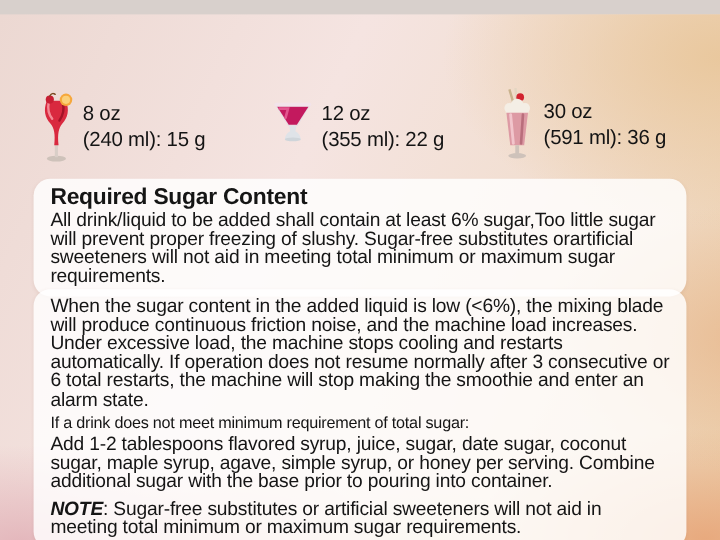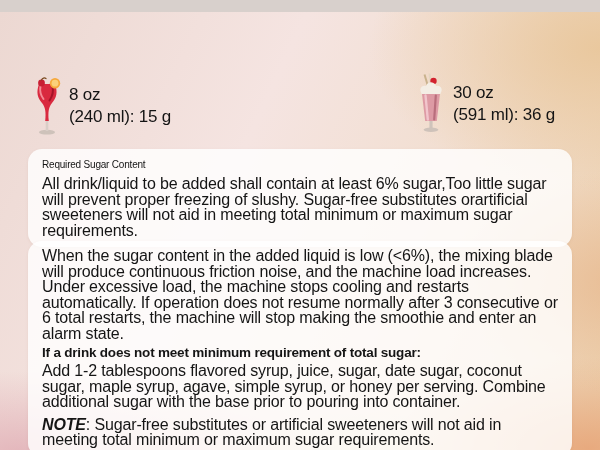--- a/index.html
+++ b/index.html
@@ -37,23 +37,23 @@
   .card {
     position:absolute; left:28px; width:544px;
     background:rgba(255,255,255,0.82);
     border-radius:14px;
     padding:7px 14px 9px;
     color:#151515;
     box-shadow:0 1px 3px rgba(150,100,80,0.10);
   }
   .card-1 { top:137px; min-height:82px; }
   .card-2 { top:229px; min-height:200px; }
-  .card h2 { font-size:10px; line-height:18px; font-weight:normal; letter-spacing:-0.2px; margin:0 0 2px; }
+  .card h2 { font-size:19px; line-height:18px; font-weight:bold; letter-spacing:-0.2px; margin:0 0 2px; }
   .card p  { font-size:16px; line-height:15.5px; letter-spacing:-0.15px; margin:0; }
-  .card .subhead { font-size:13.5px; line-height:17px; font-weight:bold; letter-spacing:-0.2px; margin:3px 0 2px; }
+  .card .subhead { font-size:13.5px; line-height:17px; font-weight:normal; letter-spacing:-0.2px; margin:3px 0 2px; }
   .card .note { margin-top:7px; }
   .note b { font-weight:bold;font-style:italic; }
 </style>
 </head>
 <body>
 
 <div class="stage">
 
   <div class="serving s1">
     <span class="icon-wrap">
@@ -68,20 +68,36 @@
         <circle cx="9.5" cy="6" r="3.4" fill="#c81e33"></circle>
         <path d="M9.5,3 C10.5,0.8 12.5,0.5 14,1.6" stroke="#7a4a21" stroke-width="1.2" fill="none" stroke-linecap="round"></path>
       </svg>
     </span>
     <span class="serving-label">
       <div>8 oz</div>
       <div>(240 ml): 15 g</div>
     </span>
   </div>
 
+  <div class="serving s2">
+    <span class="icon-wrap">
+      <svg width="34" height="44" viewBox="0 0 34 44" aria-hidden="true">
+        <path d="M2,3 L32,3 L21,21 L13,21 Z" fill="#e7dde2"></path>
+        <path d="M4,5 L30,5 L20.4,20 L13.6,20 Z" fill="#c3195e"></path>
+        <path d="M6,6.5 L13,6.5 L11,14" stroke="#e2558f" stroke-width="2.2" fill="none" stroke-linecap="round"></path>
+        <rect x="1.6" y="1.6" width="30.8" height="3" rx="1.5" fill="#f2e3ea"></rect>
+        <path d="M14,21 L20,21 L19.2,25.4 C22,26.8 23.6,29.2 23.6,32.4 L10.4,32.4 C10.4,29.2 12,26.8 14.8,25.4 Z" fill="#dfe3e8"></path>
+        <ellipse cx="17" cy="32.2" rx="6.6" ry="1.6" fill="#cfd5da"></ellipse>
+      </svg>
+    </span>
+    <span class="serving-label">
+      <div>12 oz</div>
+      <div>(355 ml): 22 g</div>
+    </span>
+  </div>
 
   <div class="serving s3">
     <span class="icon-wrap">
       <svg width="30" height="64" viewBox="0 0 30 64" aria-hidden="true">
         <line x1="8.5" y1="2.5" x2="12.5" y2="16" stroke="#c9b28d" stroke-width="2"></line>
         <line x1="13.5" y1="1.5" x2="15" y2="14" stroke="#e3d6c2" stroke-width="2"></line>
         <circle cx="17.5" cy="9" r="3.2" fill="#d2232f"></circle>
         <g fill="#f4eee5">
           <circle cx="8.5" cy="18" r="4.2"></circle>
           <circle cx="15" cy="15.5" r="5.2"></circle>

